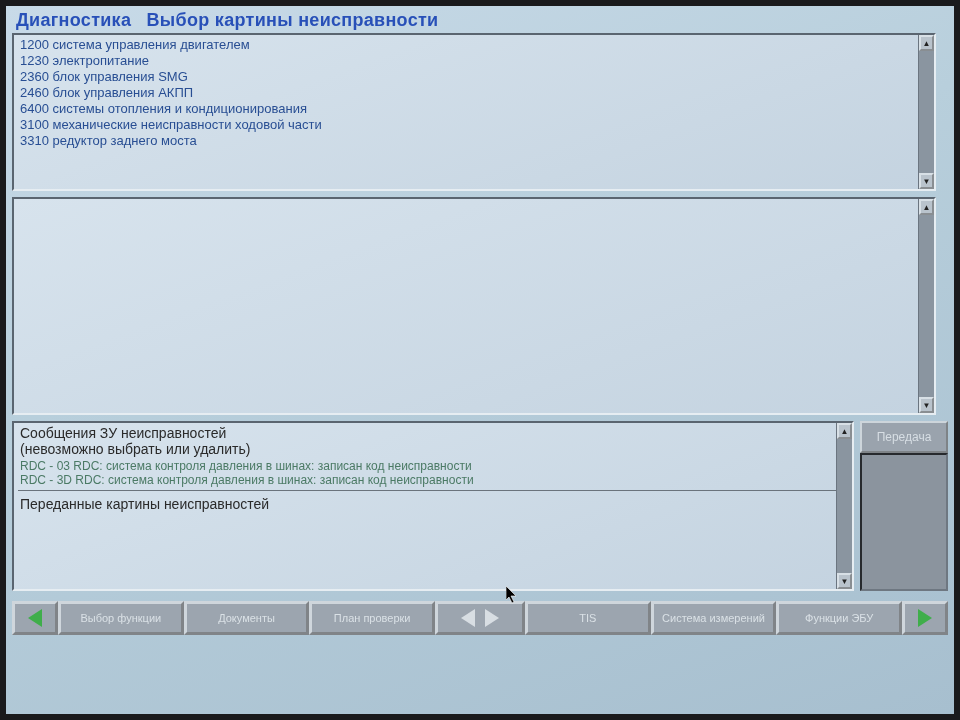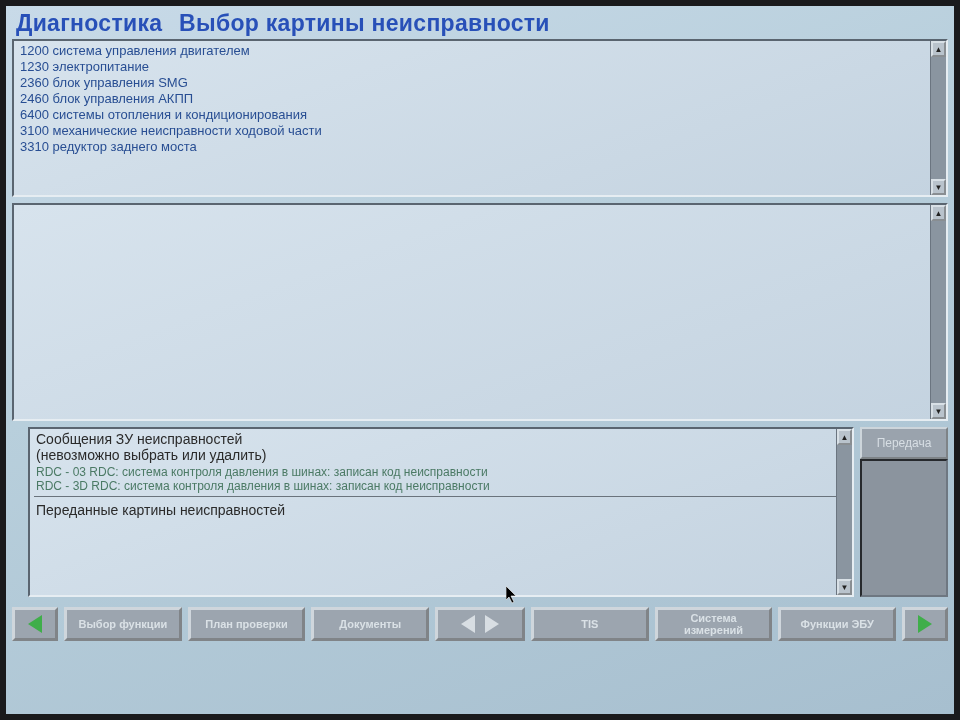--- a/index.html
+++ b/index.html
@@ -14,31 +14,31 @@
   .screen {
     width: 948px;
     height: 708px;
     background: linear-gradient(160deg, #c8dae8 0%, #b8cfdc 40%, #a7bfcf 100%);
     display: flex;
     flex-direction: column;
     position: relative;
   }
   .title-bar {
     padding: 4px 10px 2px 10px;
-    font-size: 23px;
+    font-size: 18px;
     font-weight: bold;
     color: #2850b8;
     letter-spacing: 0.3px;
   }
   .title-bar .sub { margin-left: 10px; }
   .panel {
     border: 2px solid #5a6570;
     border-right-color: #e6edf2;
     border-bottom-color: #e6edf2;
-    margin: 0 6px 6px 6px;
+    margin: 0 18px 6px 6px;
     background: linear-gradient(160deg,#d7e3ed 0%, #c4d3e0 100%);
     position: relative;
   }
   .scrollbar {
     position: absolute;
     right: 0; top: 0; bottom: 0;
     width: 16px;
     background: #9daab6;
     border-left: 1px solid #6b7580;
     display: flex;
@@ -58,21 +58,21 @@
     color: #284e93;
     font-size: 13px;
     line-height: 16px;
     cursor: default;
     white-space: nowrap;
   }
   .panel.pnl-systems { height: 158px; }
   .panel.pnl-middle { height: 218px; }
   .lower-row {
     display: flex;
-    margin: 0 6px 6px 22px;
+    margin: 0 6px 6px 6px;
     gap: 6px;
     height: 170px;
   }
   .panel.pnl-msgs {
     flex: 1;
     margin: 0;
     display:flex; flex-direction:column;
   }
   .msgs-head {
     padding: 2px 6px 0 6px;
@@ -108,24 +108,22 @@
     background: #9aa3ad;
     border: 2px outset #cdd5db;
     color: #d7dee4;
     font-size: 12px;
     display:flex; align-items:center; justify-content:center;
     text-align:center;
   }
   .side-spacer{ flex:1; background:#8b949e; border:2px inset #6e7781;}
   .toolbar {
     display: flex;
-    gap: 6px;
     padding: 4px 6px 8px 6px;
     height: 46px;
-    font-weight: bold;
   }
   .tbtn {
     background: #9ca5af;
     border: 3px outset #cfd6dc;
     flex: 1;
     display:flex; align-items:center; justify-content:center;
     color: #dae1e6;
     font-size: 11px;
     text-align:center;
     line-height: 12px;
@@ -203,22 +201,22 @@
       <div class="side-btn">Передача</div>
       <div class="side-spacer"></div>
     </div>
   </div>
 
   <div class="toolbar">
     <div class="tbtn arrow">
       <span class="tri left"></span>
     </div>
     <div class="tbtn">Выбор функции</div>
+    <div class="tbtn">Документы</div>
     <div class="tbtn">План проверки</div>
-    <div class="tbtn">Документы</div>
     <div class="tbtn navpair">
       <div class="navpair-inner">
         <span class="tri left grey"></span>
         <span class="tri right grey"></span>
       </div>
     </div>
     <div class="tbtn">TIS</div>
     <div class="tbtn">Система измерений</div>
     <div class="tbtn">Функции ЭБУ</div>
     <div class="tbtn arrow">

